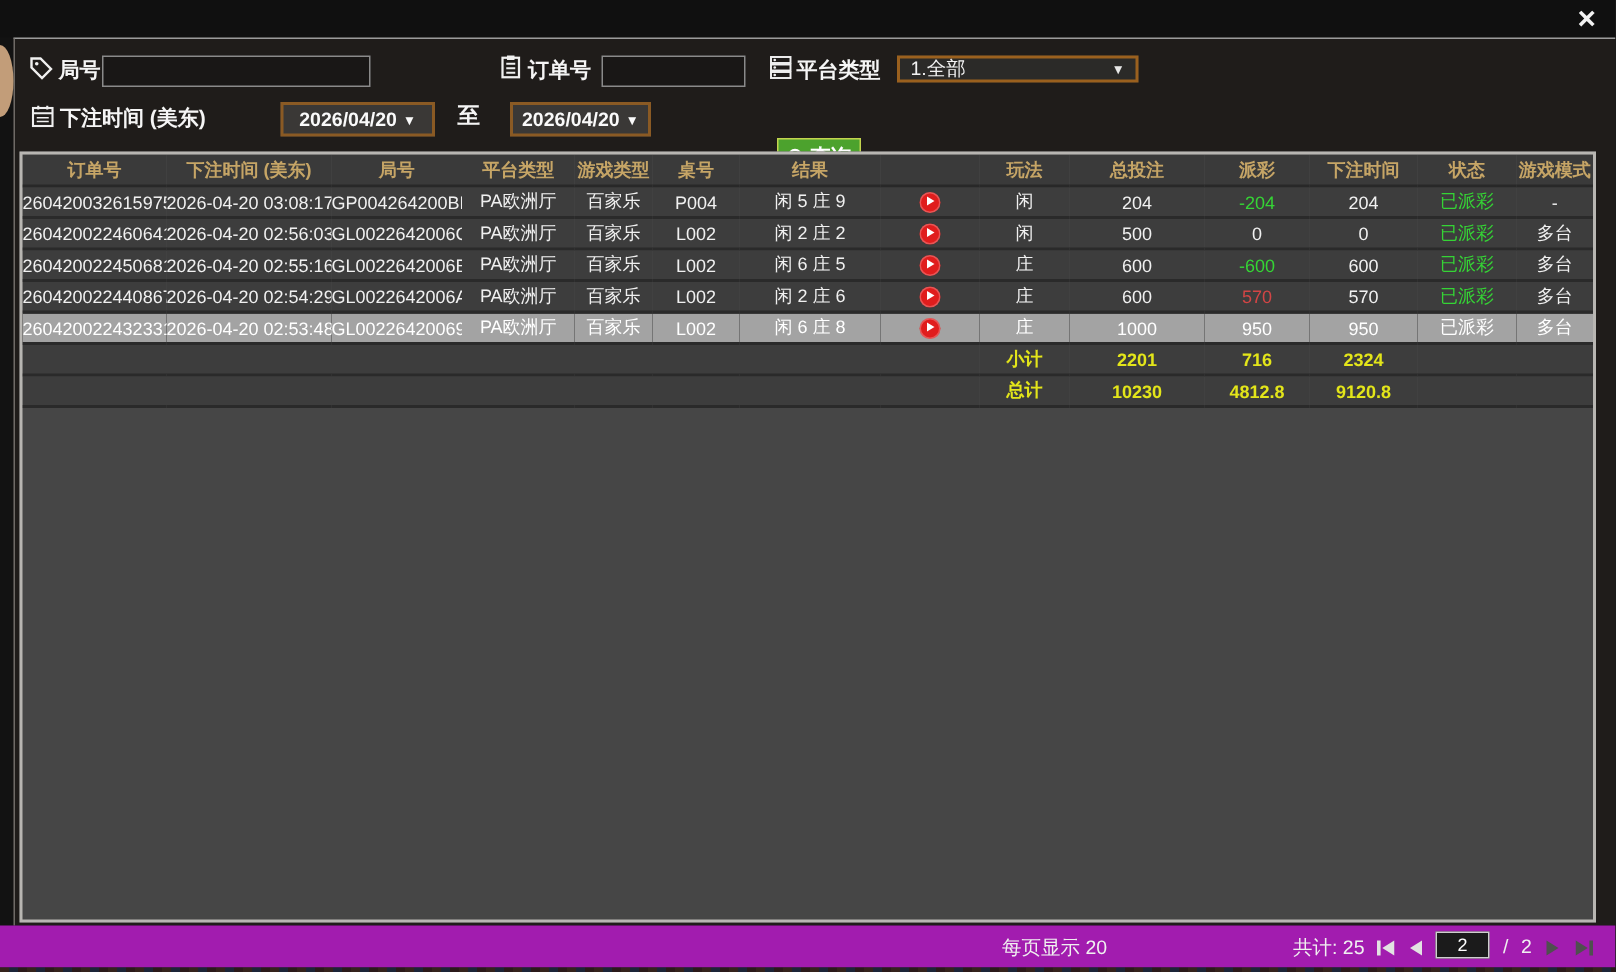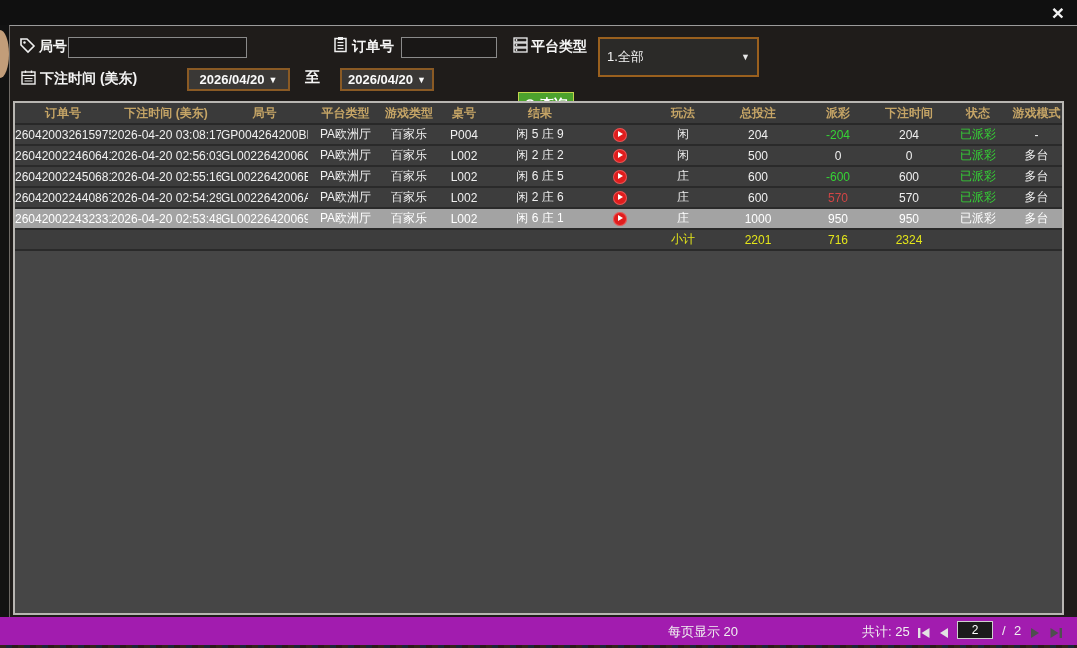--- a/index.html
+++ b/index.html
@@ -17,21 +17,21 @@
     background:#1f1c1a; border-top:1px solid #9b9b9b; border-left:1px solid #6e6a66; }
   .left-decor { position:absolute; left:0; top:30px; width:9px; height:48px;
     background:#c29d79; border-radius:0 9px 9px 0 / 0 24px 24px 0; }
 
   
   .flabel { position:absolute; color:#f5f5f5; font-size:14px; font-weight:bold; white-space:nowrap; }
   .ficon { position:absolute; width:17px; height:17px; }
   .ficon svg { display:block; }
   .tinput { position:absolute; height:21px; background:#191716; border:1px solid #8a8a8a;
     color:#e8e8e8; font-size:12px; padding:0 5px; outline:none; }
-  .dropdown { position:absolute; height:40px; background:#2b2a28; border:2px solid #9a601e;
+  .dropdown { position:absolute; height:18px; background:#2b2a28; border:2px solid #9a601e;
     color:#f2f2f2; font-size:13px; display:flex; align-items:center; justify-content:space-between;
     padding:0 7px; cursor:pointer; }
   .dropdown .caret { font-size:9px; color:#e8e8e8; }
   .datebox { position:absolute; height:23px; background:#3a3836; border:2px solid #8a5a24;
     color:#fafafa; font-size:13px; font-weight:bold; display:flex; align-items:center;
     justify-content:center; gap:4px; cursor:pointer; }
   .datebox .caret { font-size:9px; }
   .query-btn { position:absolute; left:508px; top:66px; width:56px; height:25px; background:#4ca22d;
     border:1px solid #c2d44e; color:#ffffff; font-size:14px; font-weight:bold;
     display:flex; align-items:center; justify-content:center; gap:2px; cursor:pointer; }
@@ -45,21 +45,21 @@
   col.c9{width:60px;} col.c10{width:90px;} col.c11{width:70px;} col.c12{width:72px;}
   col.c13{width:66px;} col.c14{width:51px;}
   th { height:21px; background:#3a3a3a; color:#c6a566; font-size:12px; font-weight:bold;
     text-align:center; white-space:nowrap; overflow:hidden; border-bottom:2px solid #282828; }
   td { height:21px; color:#f0f0f0; font-size:12px; text-align:center; white-space:nowrap;
     overflow:hidden; }
   tr.data-row { background:#3d3d3d; border-bottom:2px solid #2a2a2a; cursor:pointer; }
   tr.data-row.selected { background:#a3a3a3; }
   tr.data-row.selected td { color:#ffffff; }
   tr.sum-row { background:#3d3d3d; border-bottom:2px solid #2a2a2a; }
-  tr.sum-row td { color:#e3e51a; font-weight:normal;text-align:center; }
+  tr.sum-row td { color:#e3e51a; font-weight:bold;text-align:center; }
   td.pay-green { color:#35d435; }
   td.pay-red { color:#d24545; }
   td.pay-white { color:#f0f0f0; }
   td.status-green { color:#35d435; }
   .play-btn { display:inline-block; width:14px; height:14px; background:#e01d1d; border-radius:50%;
     position:relative; vertical-align:middle; cursor:pointer;
     box-shadow:0 0 0 1px rgba(255,255,255,0.25) inset; }
   .play-btn::after { content:""; position:absolute; left:5px; top:3.5px; border-left:5px solid #ffffff;
     border-top:3.5px solid transparent; border-bottom:3.5px solid transparent; }
 
@@ -255,39 +255,47 @@
             <td class="status-green">已派彩</td>
             <td>多台</td>
           </tr>
           <tr class="data-row selected">
             <td>260420022432331</td>
             <td>2026-04-20 02:53:48</td>
             <td>GL00226420069</td>
             <td>PA欧洲厅</td>
             <td>百家乐</td>
             <td>L002</td>
-            <td>闲 6 庄 1</td>
+            <td>闲 6 庄 8</td>
             <td><span class="play-btn"></span></td>
             <td>庄</td>
             <td>1000</td>
             <td class="pay-red">950</td>
             <td>950</td>
             <td class="status-green">已派彩</td>
             <td>多台</td>
           </tr>
         </tbody>
       <tbody>
         <tr class="sum-row">
           <td colspan="8"></td>
           <td>小计</td>
           <td>2201</td>
           <td>716</td>
           <td>2324</td>
           <td colspan="2"></td>
         </tr>
+        <tr class="sum-row">
+          <td colspan="8"></td>
+          <td>总计</td>
+          <td>10230</td>
+          <td>4812.8</td>
+          <td>9120.8</td>
+          <td colspan="2"></td>
+        </tr>
       </tbody>
     </table>
   </div>
 
   <div class="footer">
     <span class="ftext" style="left:668px;">每页显示 20</span>
     <span class="ftext" style="left:817px;margin-left:45px;">共计: 25</span>
     <span class="pager-icon" style="left:917px;">
       <svg width="14" height="12" viewBox="0 0 14 12">
           <rect x="1" y="1" width="2.4" height="10" fill="#e2e2e2"></rect>

